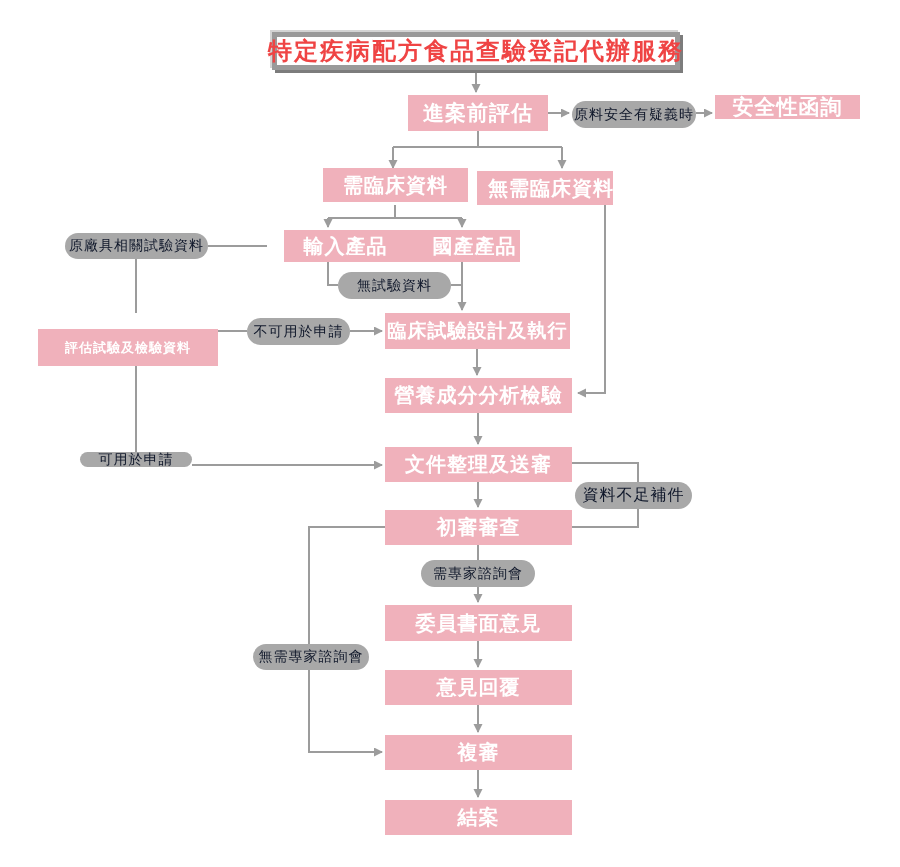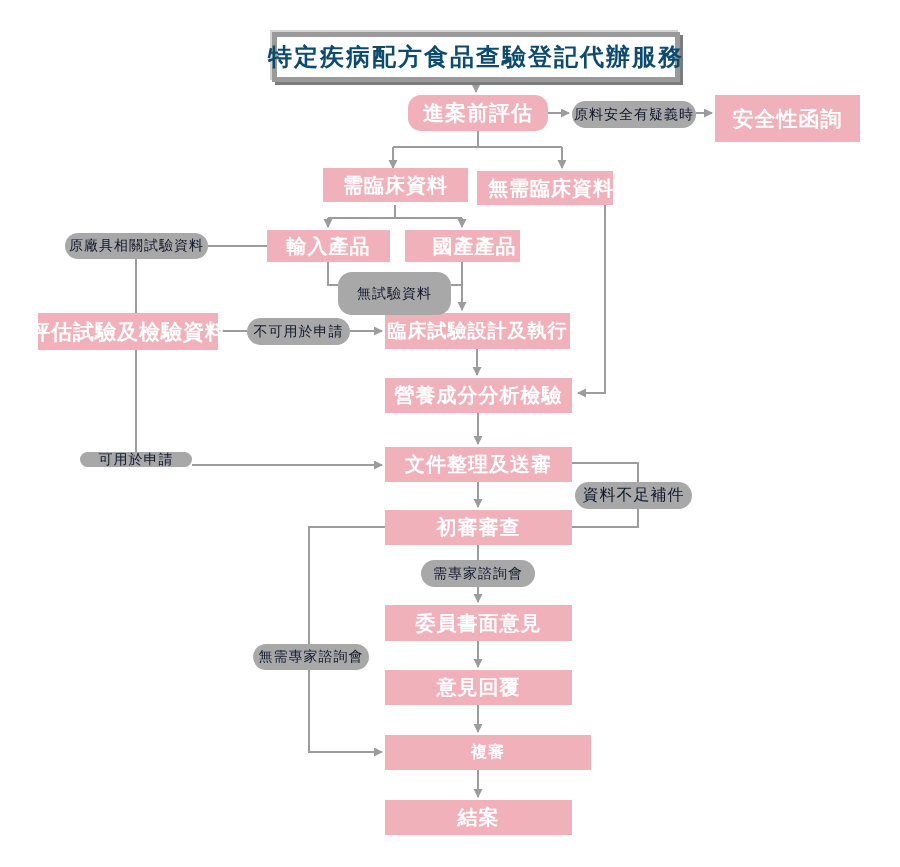--- a/index.html
+++ b/index.html
@@ -54,40 +54,40 @@
         <path d="M478,482 L478,507" marker-end="url(#arrow)"></path>
         <path d="M572,463 L638,463 L638,527 L572,527"></path>
         <path d="M478,545 L478,602" marker-end="url(#arrow)"></path>
         <path d="M478,641 L478,667" marker-end="url(#arrow)"></path>
         <path d="M478,705 L478,732" marker-end="url(#arrow)"></path>
         <path d="M478,770 L478,797" marker-end="url(#arrow)"></path>
         <path d="M385,527 L309,527 L309,752 L382,752" marker-end="url(#arrow)"></path>
       </g>
   </svg>
 
-  <div class="title-box" id="title-node" style="left: 272px; top: 32px; width: 408px; height: 50px; color: #0c4a6e;">特定疾病配方食品查驗登記代辦服務</div>
+  <div class="title-box" id="title-node" style="left: 272px; top: 32px; width: 408px; height: 38px; color: #ef4444;">特定疾病配方食品查驗登記代辦服務</div>
 
   <div id="nodes">
-      <div class="node box" style="left: 408px; top: 95px; width: 140px; height: 36px; font-size: 21px; border-radius: 13px;">進案前評估</div>
-      <div class="node box" style="left: 715px; top: 95px; width: 145px; height: 47px; font-size: 21px;">安全性函詢</div>
+      <div class="node box" style="left: 408px; top: 95px; width: 140px; height: 36px; font-size: 21px;">進案前評估</div>
+      <div class="node box" style="left: 715px; top: 95px; width: 145px; height: 24px; font-size: 21px;">安全性函詢</div>
       <div class="node box" style="left: 323px; top: 168px; width: 145px; height: 34px; font-size: 20px;">需臨床資料</div>
       <div class="node box" style="left: 477px; top: 171px; width: 136px; height: 34px; font-size: 20px; padding-left: 12px;">無需臨床資料</div>
-      <div class="node box" style="left: 267px; top: 230px; width: 123px; height: 32px; font-size: 20px;">輸入產品</div>
+      <div class="node box" style="left: 284px; top: 230px; width: 123px; height: 32px; font-size: 20px;">輸入產品</div>
       <div class="node box" style="left: 405px; top: 230px; width: 115px; height: 32px; font-size: 20px; padding-left: 24px;">國產產品</div>
-      <div class="node box" style="left: 38px; top: 313px; width: 180px; height: 37px; font-size: 21px;">評估試驗及檢驗資料</div>
+      <div class="node box" style="left: 38px; top: 329px; width: 180px; height: 37px; font-size: 13px;">評估試驗及檢驗資料</div>
       <div class="node box" style="left: 385px; top: 313px; width: 185px; height: 36px; font-size: 19px;">臨床試驗設計及執行</div>
       <div class="node box" style="left: 385px; top: 378px; width: 187px; height: 35px; font-size: 20px;">營養成分分析檢驗</div>
       <div class="node box" style="left: 385px; top: 447px; width: 187px; height: 35px; font-size: 20px;">文件整理及送審</div>
       <div class="node box" style="left: 385px; top: 510px; width: 187px; height: 35px; font-size: 20px;">初審審查</div>
       <div class="node box" style="left: 385px; top: 605px; width: 187px; height: 36px; font-size: 20px;">委員書面意見</div>
       <div class="node box" style="left: 385px; top: 670px; width: 187px; height: 35px; font-size: 20px;">意見回覆</div>
-      <div class="node box" style="left: 385px; top: 735px; width: 206px; height: 35px; font-size: 16px;">複審</div>
+      <div class="node box" style="left: 385px; top: 735px; width: 187px; height: 35px; font-size: 20px;">複審</div>
       <div class="node box" style="left: 385px; top: 800px; width: 187px; height: 35px; font-size: 20px;">結案</div>
       <div class="node pill" style="left: 572px; top: 101px; width: 124px; height: 27px; font-size: 14px;">原料安全有疑義時</div>
       <div class="node pill" style="left: 65px; top: 233px; width: 143px; height: 26px; font-size: 14px;">原廠具相關試驗資料</div>
-      <div class="node pill" style="left: 338px; top: 272px; width: 113px; height: 43px; font-size: 14px;">無試驗資料</div>
+      <div class="node pill" style="left: 338px; top: 272px; width: 113px; height: 27px; font-size: 14px;">無試驗資料</div>
       <div class="node pill" style="left: 247px; top: 318px; width: 103px; height: 27px; font-size: 14px;">不可用於申請</div>
       <div class="node pill" style="left: 80px; top: 452px; width: 112px; height: 15px; font-size: 14px; text-align: right;">可用於申請</div>
       <div class="node pill" style="left: 575px; top: 482px; width: 117px; height: 27px; font-size: 16px;">資料不足補件</div>
       <div class="node pill" style="left: 421px; top: 560px; width: 114px; height: 27px; font-size: 14px;">需專家諮詢會</div>
       <div class="node pill" style="left: 253px; top: 644px; width: 116px; height: 26px; font-size: 14px;">無需專家諮詢會</div>
     </div>
 </div>
 
 </body></html>

